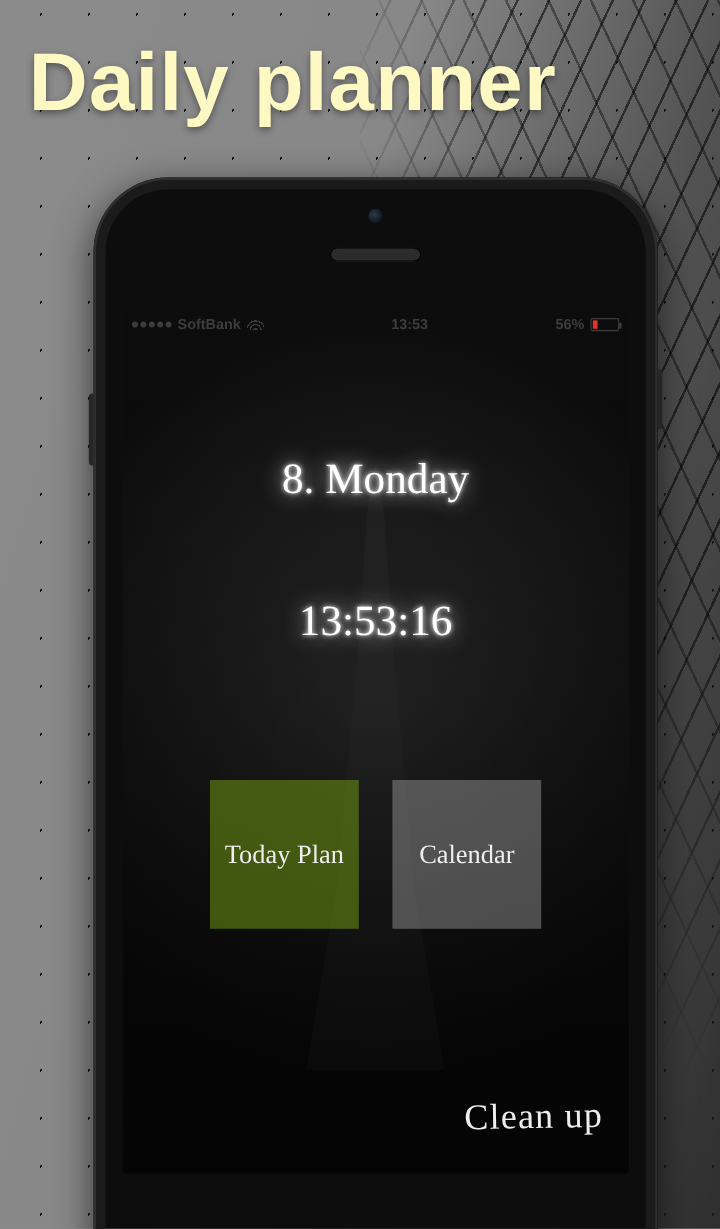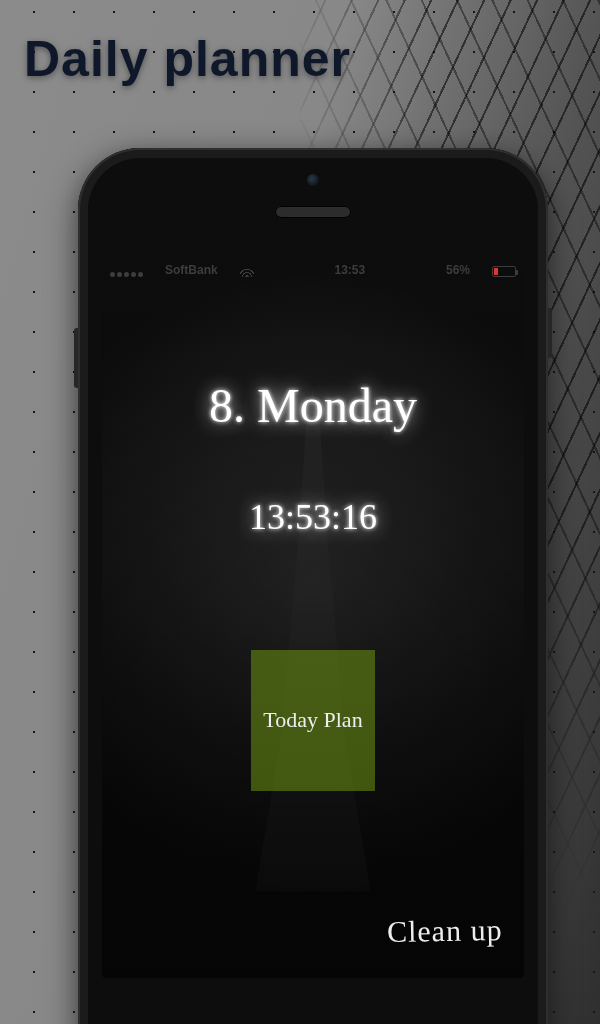--- a/index.html
+++ b/index.html
@@ -21,22 +21,22 @@
       position:absolute; top:0; right:0; width:50%; height:100%;
       background:
         repeating-linear-gradient(115deg, transparent 0 22px, rgba(0,0,0,.55) 22px 24px),
         repeating-linear-gradient(65deg, transparent 0 30px, rgba(0,0,0,.4) 30px 32px);
       mix-blend-mode:multiply;
       mask:radial-gradient(ellipse 140% 120% at 100% 0%, #000 40%, transparent 75%);
       -webkit-mask:radial-gradient(ellipse 140% 120% at 100% 0%, #000 40%, transparent 75%);
     }
     .page-title {
       position:absolute; top:30px; left:24px;
-      color:#0f172a; font-weight:900;
-      font-size:50px; letter-spacing:1px;
+      color:#fef9c3; font-weight:900;
+      font-size:68px; letter-spacing:1px;
       font-family: Arial, Helvetica, sans-serif;
       text-shadow:0 2px 6px rgba(0,0,0,.4);
     }
 
     
     .phone {
       position:absolute; left:78px; top:148px;
       width:470px; height:940px;
       background:#0d0d0d;
       border-radius:62px;
@@ -83,54 +83,54 @@
     }
 
     
     .status {
       position:absolute; top:0; left:0; right:0; height:24px;
       display:flex; align-items:center; justify-content:space-between;
       padding:0 8px;
       font:600 12px -apple-system, Helvetica, Arial, sans-serif;
       color:#3d3d3d;
     }
-    .status .left, .status .right { display:flex; align-items:flex-end; gap:22px; }
+    .status .left, .status .right { display:flex; align-items:center; gap:5px; }
     .dots { display:flex; gap:2px; }
     .dots span{ width:5px; height:5px; border-radius:50%; background:#3d3d3d; }
     .wifi { width:14px; height:10px; background:
       radial-gradient(circle at 50% 100%, #3d3d3d 2px, transparent 2px),
       radial-gradient(circle at 50% 100%, transparent 4px, #3d3d3d 4px 5px, transparent 5px),
       radial-gradient(circle at 50% 100%, transparent 7px, #3d3d3d 7px 8px, transparent 8px);
     }
     .battery {
       width:24px; height:11px; border:1px solid #3d3d3d; border-radius:2px; position:relative;
     }
     .battery::after{content:"";position:absolute;right:-3px;top:3px;width:2px;height:5px;background:#3d3d3d;border-radius:0 1px 1px 0;}
     .battery .fill{position:absolute;left:1px;top:1px;bottom:1px;width:16%;background:#e0332c;}
 
     
     .date {
       position:absolute; top:120px; left:0; right:0;
       text-align:center; color:#fff;
-      font-size:48px;
+      font-size:36px;
       text-shadow:0 0 18px rgba(255,255,255,.9),0 0 4px #fff;
     }
     .time {
       position:absolute; top:238px; left:0; right:0;
       text-align:center; color:#fff;
       font-size:36px;
       text-shadow:0 0 18px rgba(255,255,255,.9),0 0 4px #fff;
     }
 
     .tiles {
       position:absolute; top:392px; left:50%; transform:translateX(-50%);
       display:flex; gap:28px;
     }
     .tile {
-      width:124px; height:141px;
+      width:124px; height:124px;
       display:flex; align-items:center; justify-content:center;
       text-align:center; color:#eee;
       font:400 22px Georgia, serif;
       line-height:1.2; padding:8px;
       cursor:pointer;
     }
     .tile.today { background:rgba(110,150,20,.55); }
     .tile.cal   { background:rgba(200,200,200,.35); }
 
     .cleanup {
@@ -177,17 +177,18 @@
           </div>
       </div>
     </div>
 
     <div class="date">8. Monday</div>
 
     <div class="time">13:53:16</div>
 
     <div class="tiles">
       <div class="tile today">Today Plan</div>
+      <div class="tile cal">Calendar</div>
     </div>
 
     <div class="cleanup">Clean up</div>
   </div>
 </div>
 
 </body></html>

